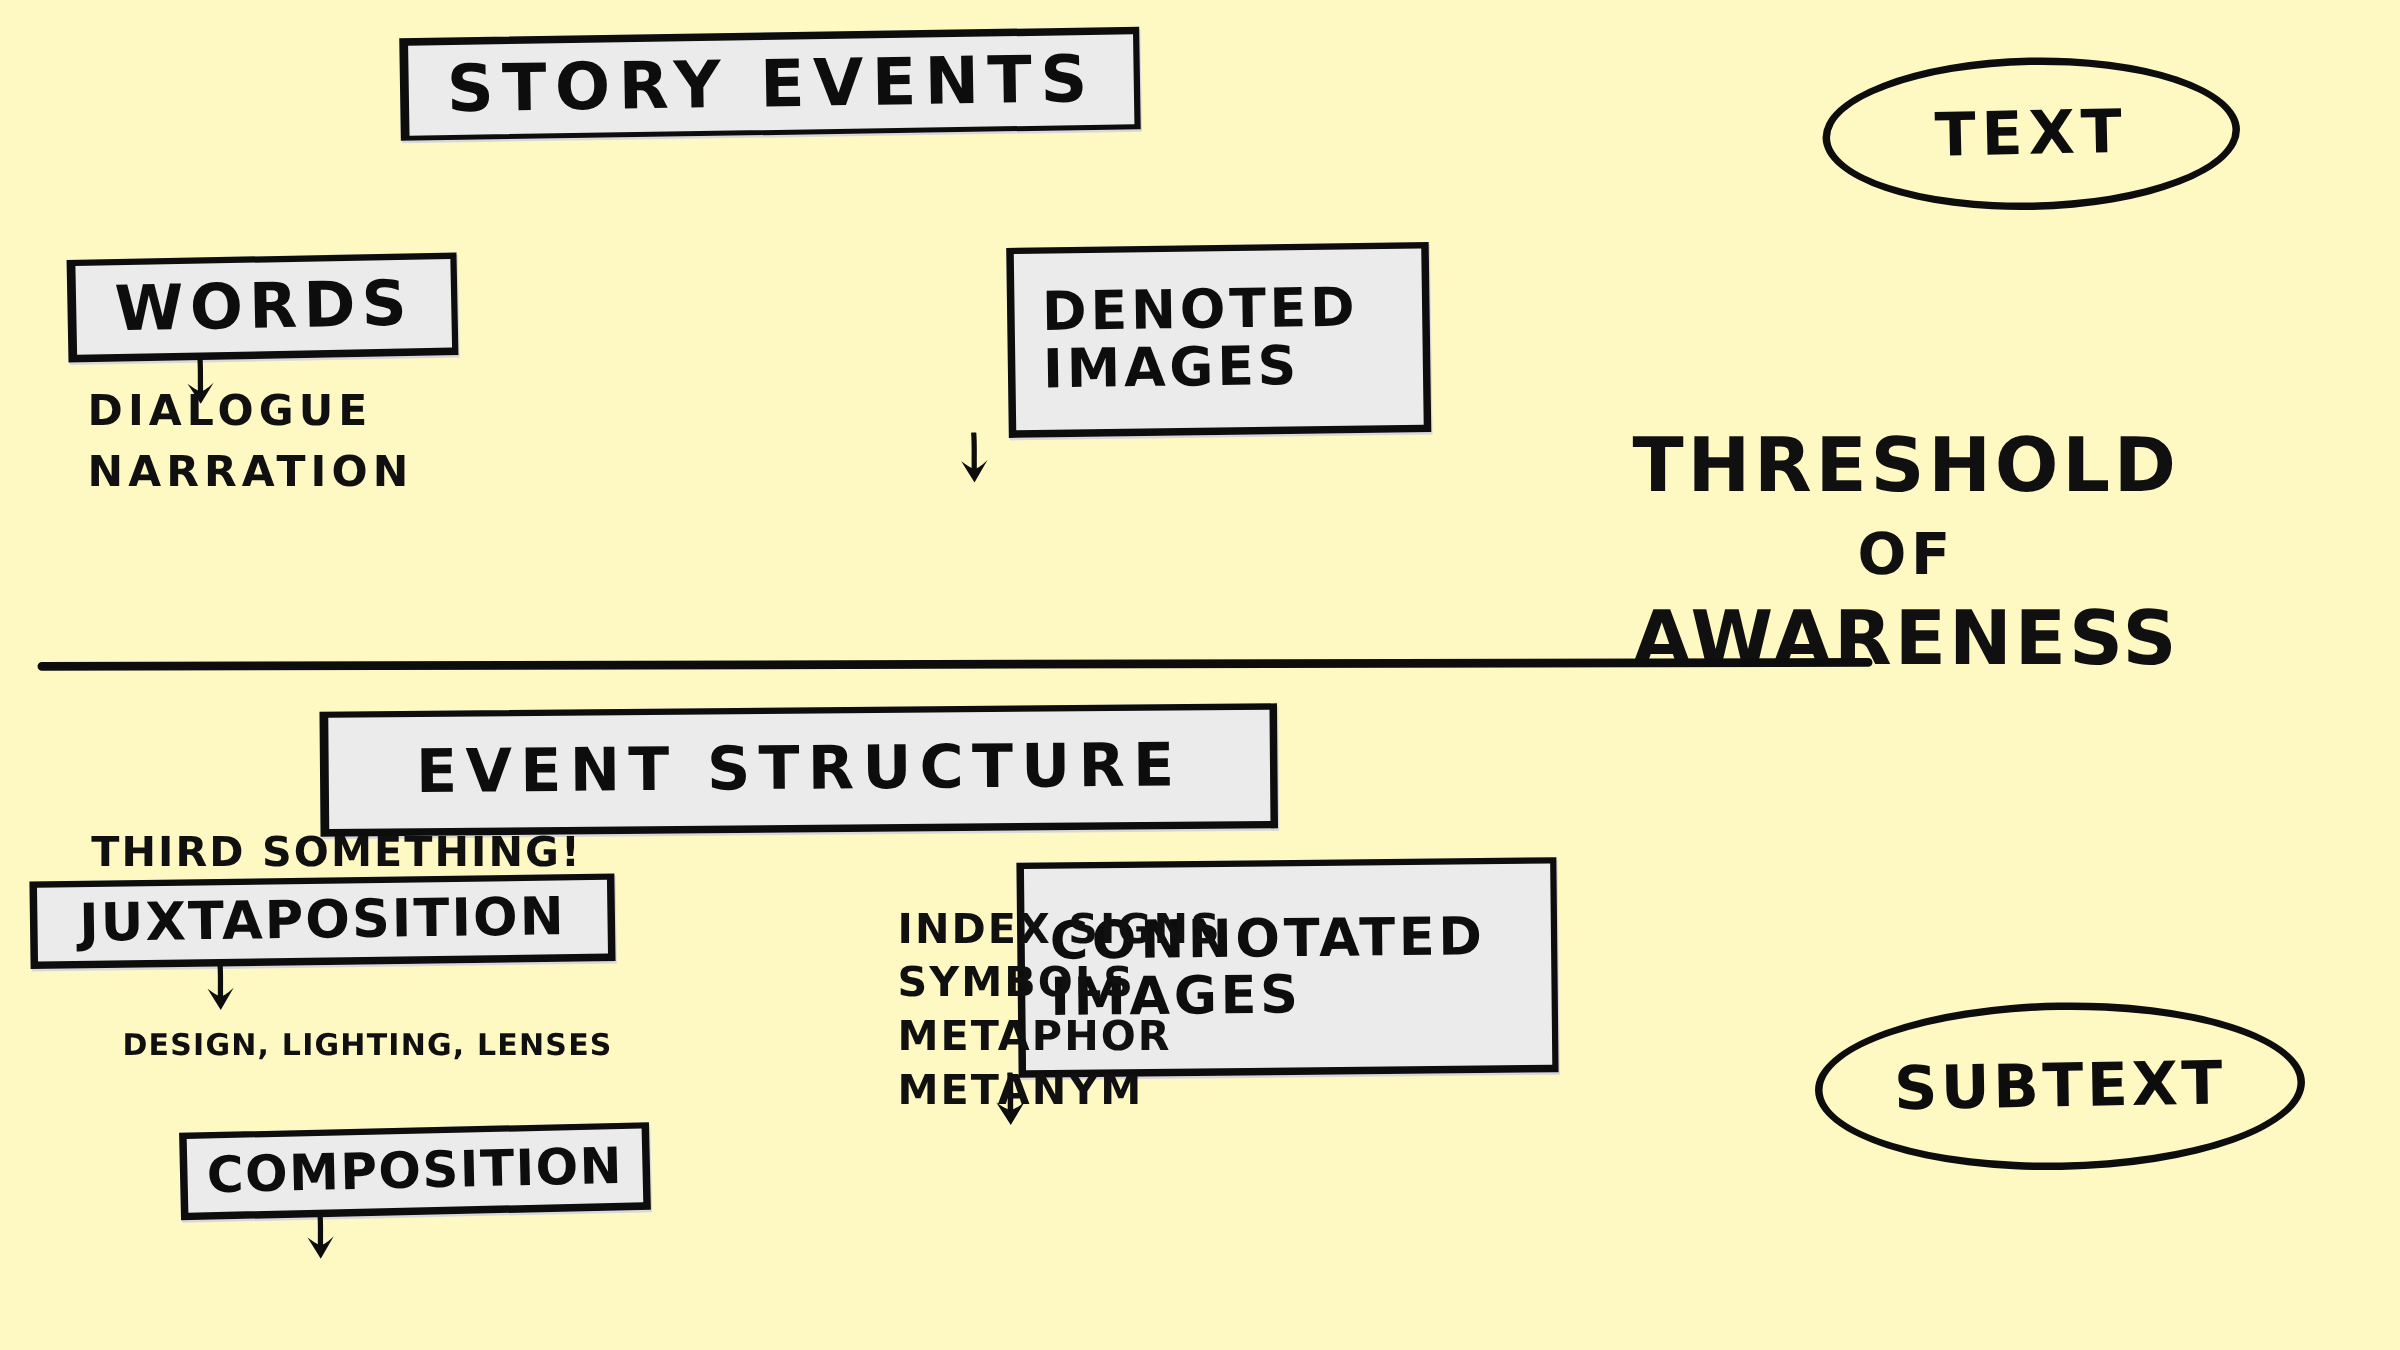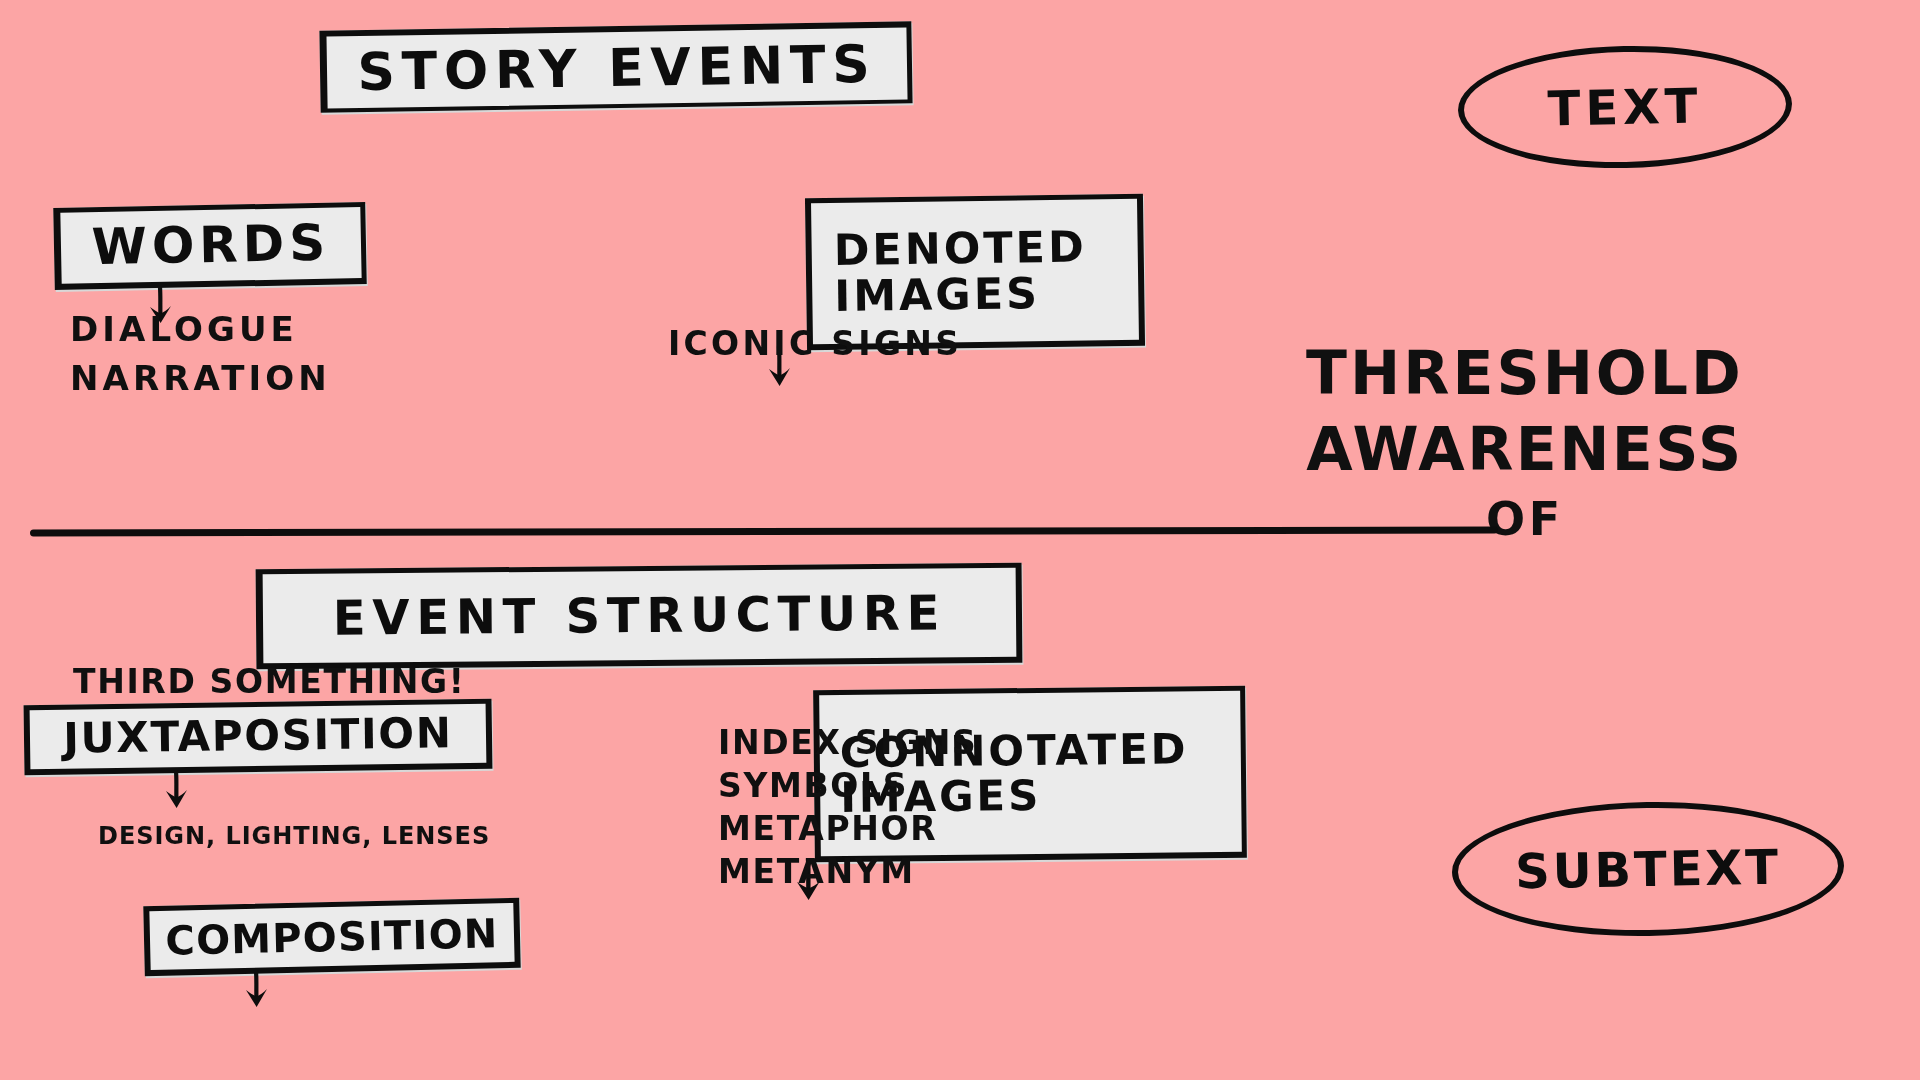--- a/index.html
+++ b/index.html
@@ -7,21 +7,21 @@
     padding: 0;
     background: #ffffff;
   }
   body {
     font-family: "DejaVu Sans", sans-serif;
   }
   #canvas {
     position: relative;
     width: 1920px;
     height: 1080px;
-    background: #fca5a5;
+    background: #fef9c3;
     overflow: hidden;
   }
 
   
   .box {
     position: absolute;
     background: #ebebeb;
     border: 5px solid #0d0d0d;
     box-sizing: border-box;
     display: flex;
@@ -195,26 +195,25 @@
   <div class="box" id="box-denoted">
     <span class="box-label">DENOTED
 IMAGES</span>
   </div>
 
   <svg class="arrow" style="left:750px; top:346px;" width="60" height="46" viewBox="0 0 60 46">
     <path d="M29 1 C29.7 11, 29.2 20, 29.4 29" stroke="#0d0d0d" stroke-width="4.2" fill="none" stroke-linecap="round"></path>
     <path d="M19 23 L29.6 40 L40 22 C36 26, 33 28, 29.6 29.5 C26 28, 23 26, 19 23 Z" fill="#0d0d0d"></path>
   </svg>
 
-  <div class="caption" id="cap-denoted">ICONIC SIGNS</div>
 
   <div id="threshold-label">
     <span class="tl-line tl-1">THRESHOLD</span>
+    <span class="tl-line tl-2">OF</span>
     <span class="tl-line tl-3">AWARENESS</span>
-    <span class="tl-line tl-2">OF</span>
   </div>
 
   <div id="threshold-line"></div>
 
   <div class="box" id="box-event-structure">
     <span class="box-label">EVENT   STRUCTURE</span>
   </div>
 
   <div class="box" id="box-juxtaposition">
     <span class="box-label">JUXTAPOSITION</span>

